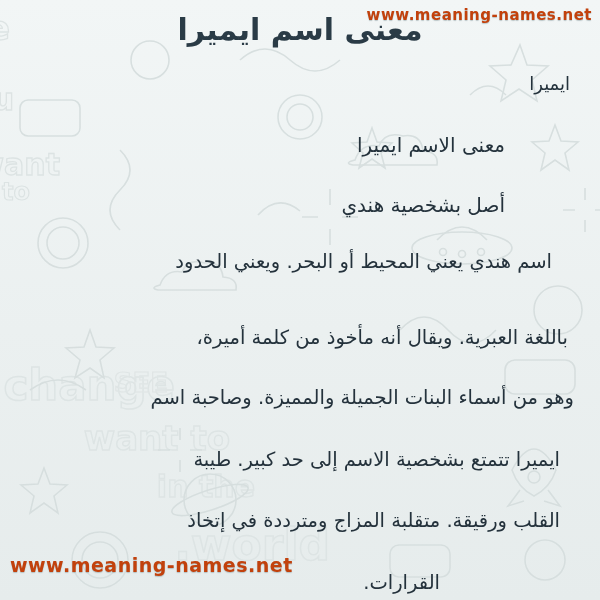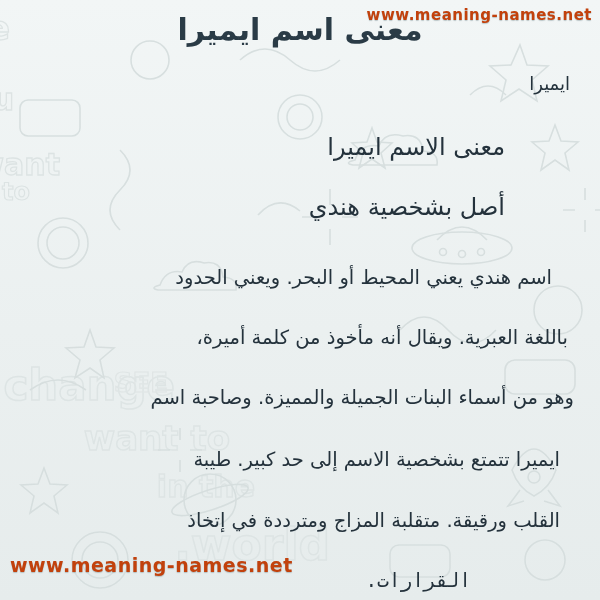--- a/index.html
+++ b/index.html
@@ -80,21 +80,21 @@
     font-size: 19px;
     line-height: 1.3;
     white-space: nowrap;
   }
 
   .line.lead {
     font-size: 18px;
   }
 
   .line.heading {
-    font-size: 24px;
+    font-size: 20px;
   }
 
   .line.body {
     font-size: 19.5px;
   }
 </style>
 </head>
 <body>
 
 <svg id="bg-doodles" viewBox="0 0 600 600" xmlns="http://www.w3.org/2000/svg" aria-hidden="true">
@@ -171,20 +171,20 @@
 
 <div class="watermark top">www.meaning-names.net</div>
 <div class="watermark bottom">www.meaning-names.net</div>
 
 <div id="content">
   <div id="page-title">معنى اسم ايميرا</div>
   <div id="lines-host">
       <div class="line lead" style="top: 72px; right: 30px;">ايميرا</div>
       <div class="line heading" style="top: 132px; right: 95px;">معنى الاسم ايميرا</div>
       <div class="line heading" style="top: 192px; right: 95px;">أصل بشخصية هندي</div>
-      <div class="line body" style="top: 265px; right: 48px;">اسم هندي يعني المحيط أو البحر. ويعني الحدود</div>
+      <div class="line body" style="top: 249px; right: 48px;">اسم هندي يعني المحيط أو البحر. ويعني الحدود</div>
       <div class="line body" style="top: 325px; right: 32px;">باللغة العبرية. ويقال أنه مأخوذ من كلمة أميرة،</div>
       <div class="line body" style="top: 385px; right: 26px;">وهو من أسماء البنات الجميلة والمميزة. وصاحبة اسم</div>
       <div class="line body" style="top: 447px; right: 40px;">ايميرا تتمتع بشخصية الاسم إلى حد كبير. طيبة</div>
       <div class="line body" style="top: 508px; right: 40px;">القلب ورقيقة. متقلبة المزاج ومترددة في إتخاذ</div>
-      <div class="line body" style="top: 570px; right: 129px; font-family: Liberation Mono, monospace;">القرارات.</div>
+      <div class="line body" style="top: 570px; right: 160px;">القرارات.</div>
     </div>
 </div>
 
 </body></html>

